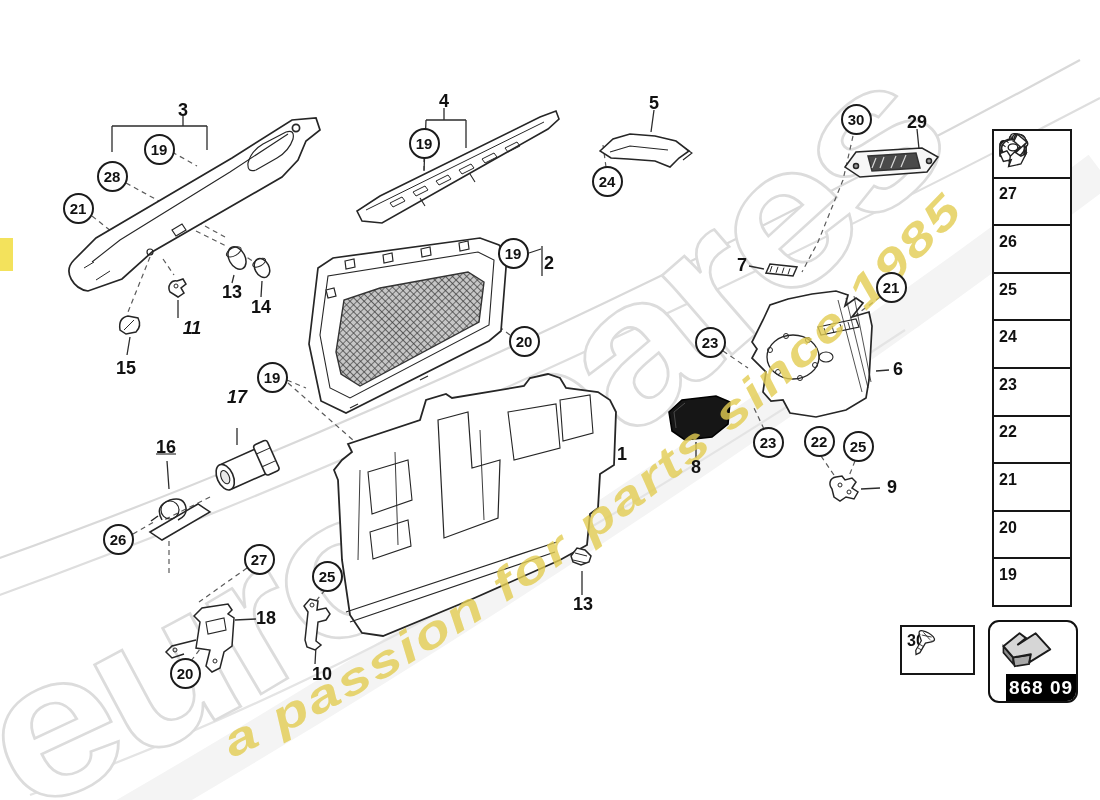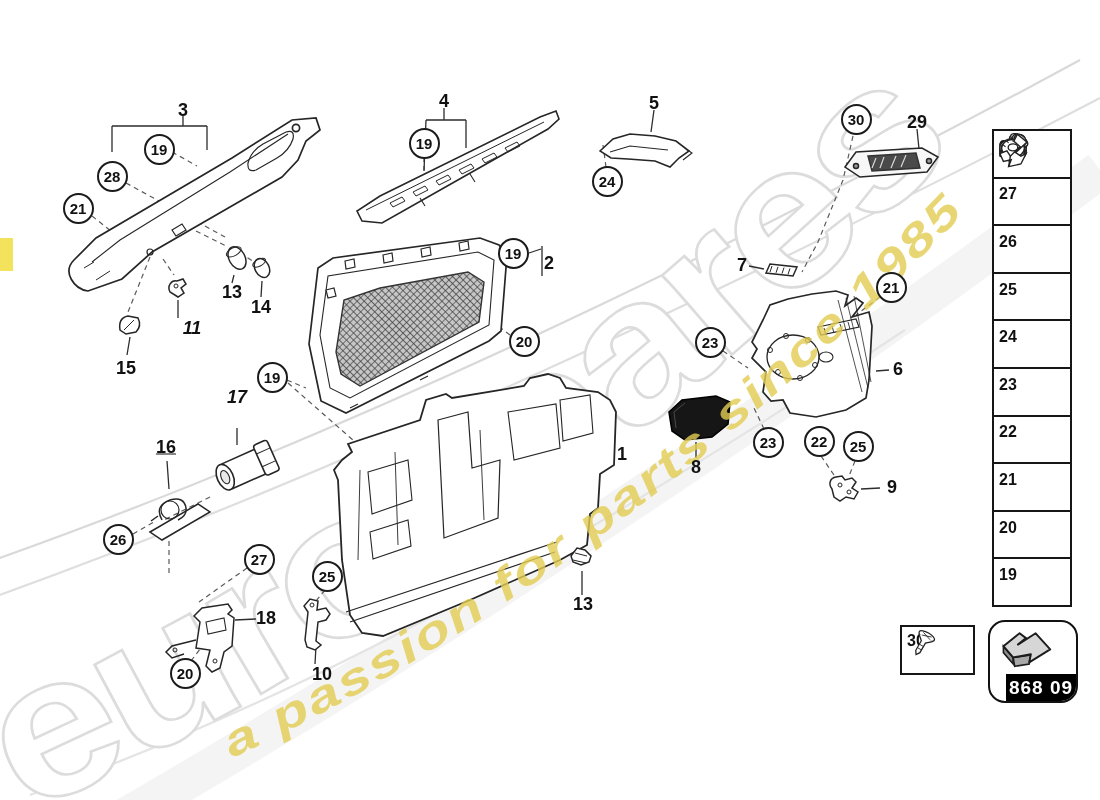--- a/index.html
+++ b/index.html
@@ -20,21 +20,21 @@
   .legend-cell + .legend-cell{margin-top:-2px;}
   .legend-num{font-weight:bold;font-size:16px;color:#111;margin:-14px 0 0 5px;width:22px;}
   .legend-icon{width:42px;height:42px;flex:none;}
   
   .extra-box{position:absolute;left:900px;top:625px;width:75px;height:50px;box-sizing:border-box;
       border:2px solid #161616;background:#fff;display:flex;align-items:center;}
   .extra-box .legend-num{margin:-18px 0 0 5px;}
   .extra-box .legend-icon{width:38px;height:38px;}
   
   .code-box{position:absolute;left:988px;top:620px;width:90px;height:83px;box-sizing:border-box;
-      border:2.5px solid #111;border-radius:17px;background:#fff;overflow:hidden;
+      border:2.5px solid #111;border-radius:11px;background:#fff;overflow:hidden;
       display:flex;flex-direction:column;padding-left:16px;}
   .code-art{flex:1;display:flex;align-items:center;justify-content:center;}
   .code-band{height:27px;background:#000;color:#fff;font-weight:bold;font-size:19px;
       display:flex;align-items:center;justify-content:center;letter-spacing:1px;}
 </style>
 </head>
 <body>
 
 <div class="stage">
 

